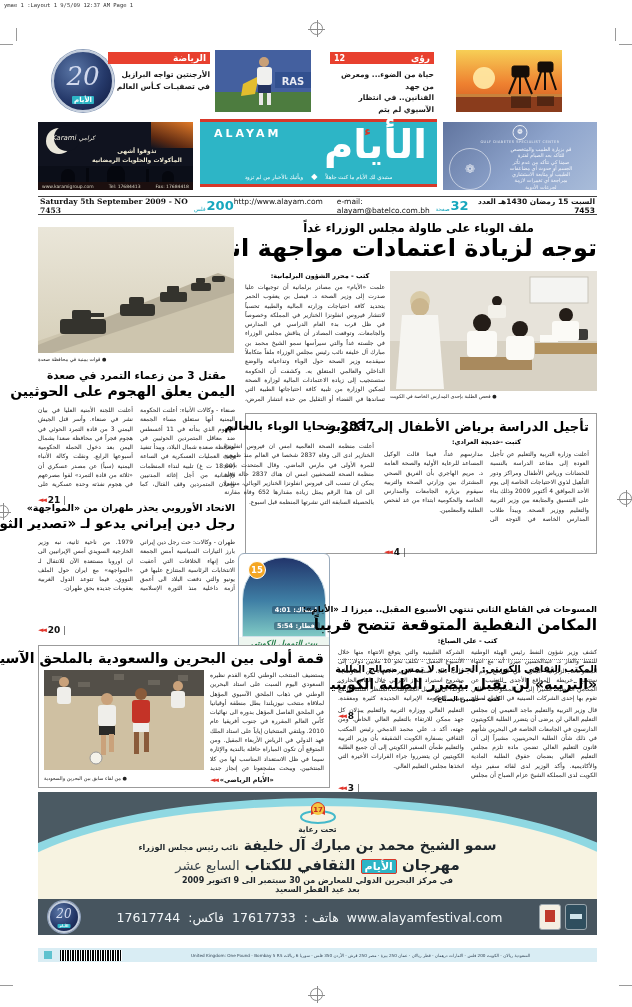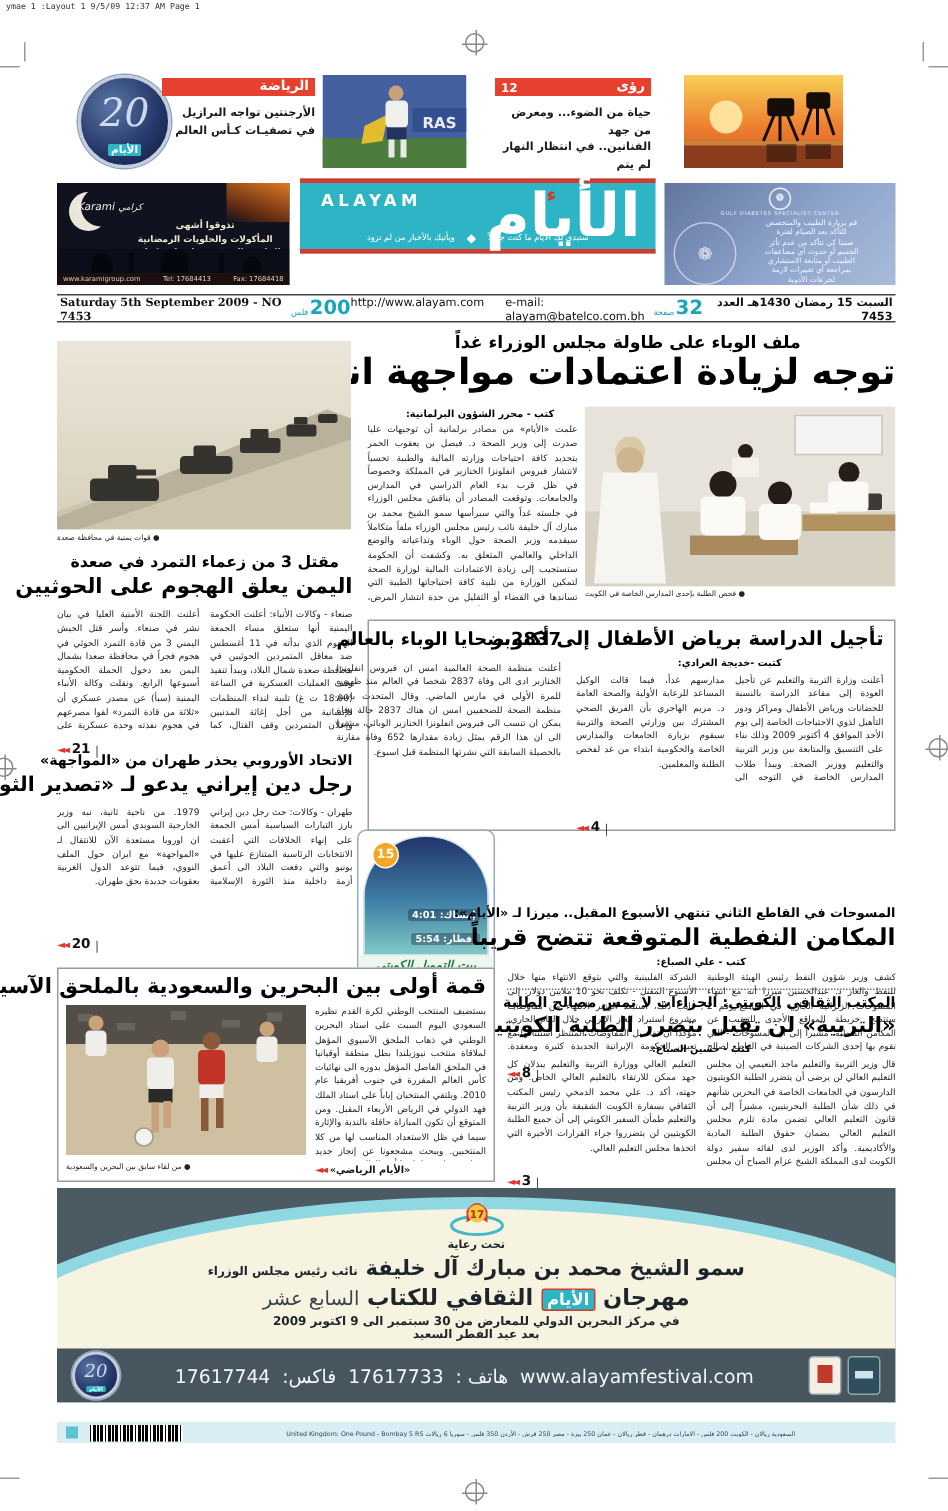--- a/index.html
+++ b/index.html
@@ -120,21 +120,21 @@
       <rect x="52" y="43" width="4" height="12" fill="#e9e9e7"></rect>
   </svg>
 
   <div class="abs" style="left:330px;top:52px;width:104px;">
     <div class="redbar" style="height:12px;justify-content:space-between;padding:0 4px;">
       <span class="b" style="font-size:8px;">12</span>
       <span class="b" style="font-size:9px;">رؤى</span>
     </div>
     <div class="ar teasertxt b" style="margin-top:5px;text-align:right;">
       <div>حياة من الضوء... ومعرض من جهد</div>
-      <div>الفنانين.. في انتظار النهار لم يتم</div>
+      <div>الفنانين.. في انتظار الآسيوي لم يتم</div>
     </div>
   </div>
 
   <svg class="abs" style="left:456px;top:50px;" width="106" height="62" viewBox="0 0 106 62">
     <defs>
         <linearGradient id="sun" x1="0" y1="0" x2="0" y2="1">
       <stop offset="0" stop-color="#f7cf56"></stop>
           <stop offset="0.55" stop-color="#ee8030"></stop>
           <stop offset="1" stop-color="#c8541f"></stop>
     </linearGradient>
@@ -181,21 +181,21 @@
           <rect x="124" y="11" width="12" height="5"></rect>
       </g>
     </svg>
     <div class="abs ltr" style="left:0;bottom:0;width:155px;height:8px;background:#1c0f0f;display:flex;justify-content:space-between;align-items:center;padding:0 4px;box-sizing:border-box;color:#d8d4c4;font-size:4.5px;">
       <span>www.karamigroup.com</span>
       <span>Tel: 17684413</span>
       <span>Fax: 17684418</span>
     </div>
   </div>
 
-  <div class="abs masthead" style="left:200px;top:119px;width:237px;height:50px;box-sizing:border-box;">
+  <div class="abs masthead" style="left:200px;top:119px;width:237px;height:68px;box-sizing:border-box;">
     <div class="abs b" style="left:14px;top:5px;color:#fff;font-size:11px;letter-spacing:3px;">ALAYAM</div>
     <div class="abs ar mh-ar" style="right:10px;top:2px;font-size:40px;line-height:1;">الأيام</div>
     <div class="abs b" style="right:66px;top:1px;color:#d7382a;font-size:13px;">ء</div>
     <div class="abs tagline" style="left:0;right:0;bottom:3px;">
       <span>ستبدي لك الأيام ما كنت جاهلاً</span>
       <span style="font-size:8px;">◆</span>
       <span>ويأتيك بالأخبار من لم تزود</span>
     </div>
   </div>
 

